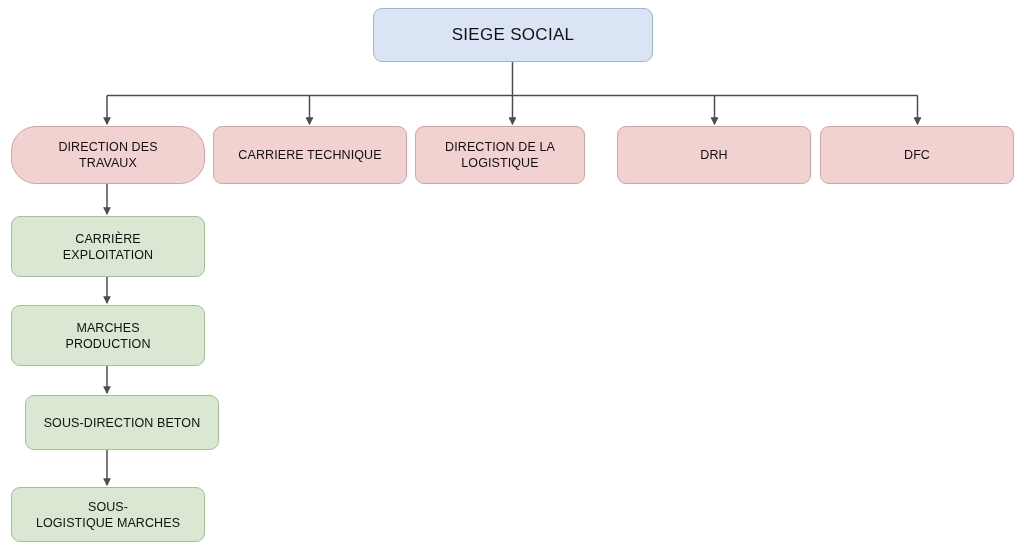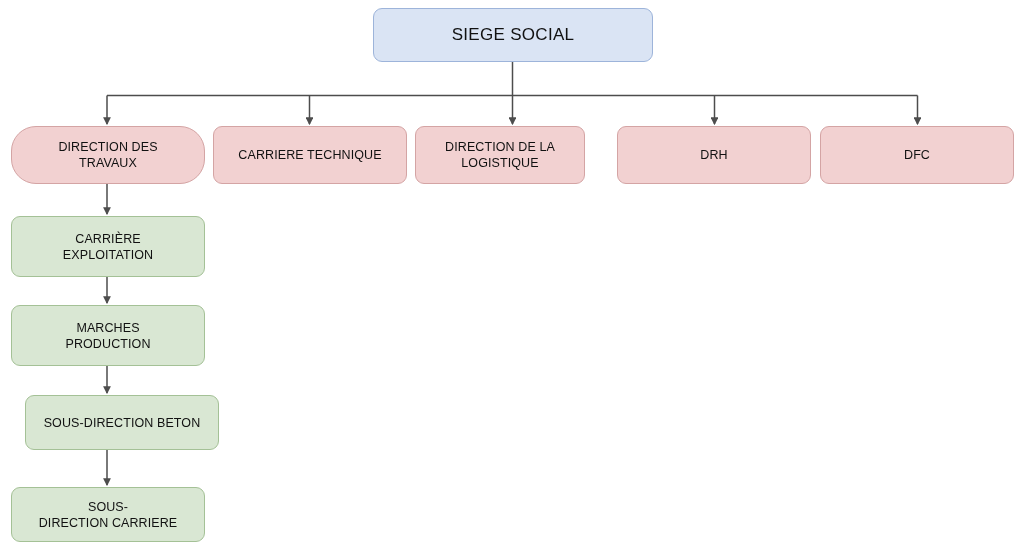--- a/index.html
+++ b/index.html
@@ -129,16 +129,16 @@
     <span class="node-label">MARCHES
 PRODUCTION</span>
   </div>
 
   <div class="node sub" style="left:25px; top:395px; width:194px; height:55px;">
     <span class="node-label">SOUS-DIRECTION BETON</span>
   </div>
 
   <div class="node sub" style="left:11px; top:487px; width:194px; height:55px;">
     <span class="node-label">SOUS-
-DIRECTION CARRIERE</span>
+LOGISTIQUE MARCHES</span>
   </div>
 
 </div>
 
 </body></html>

